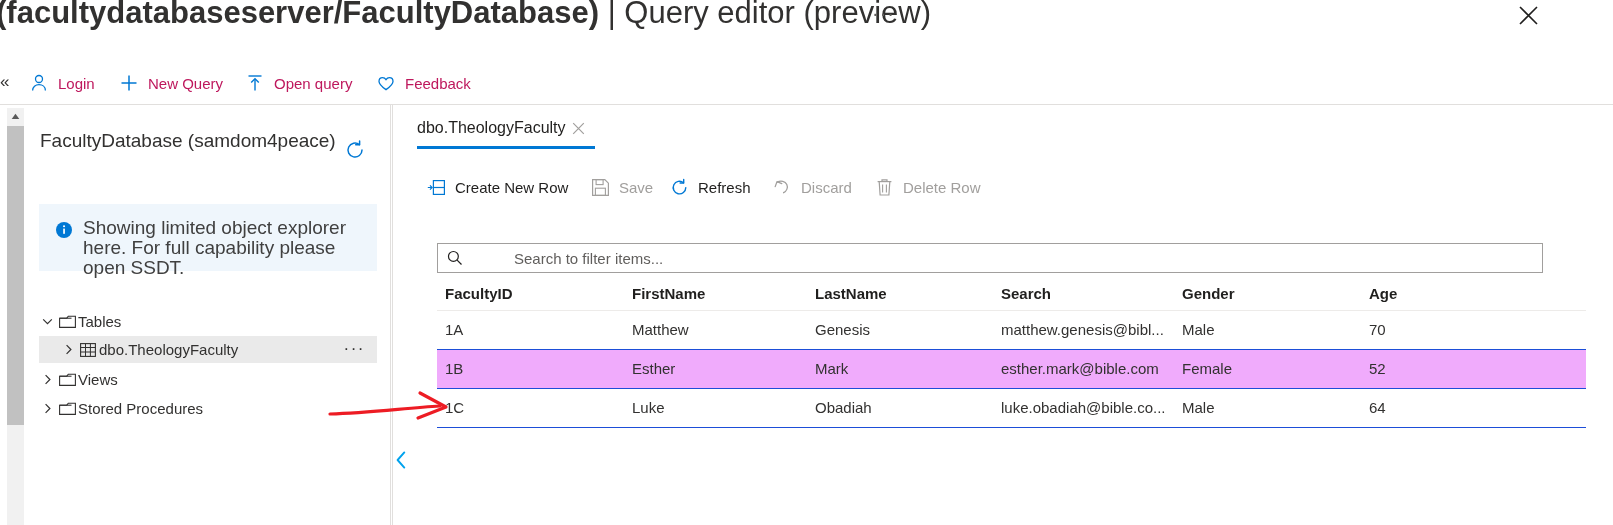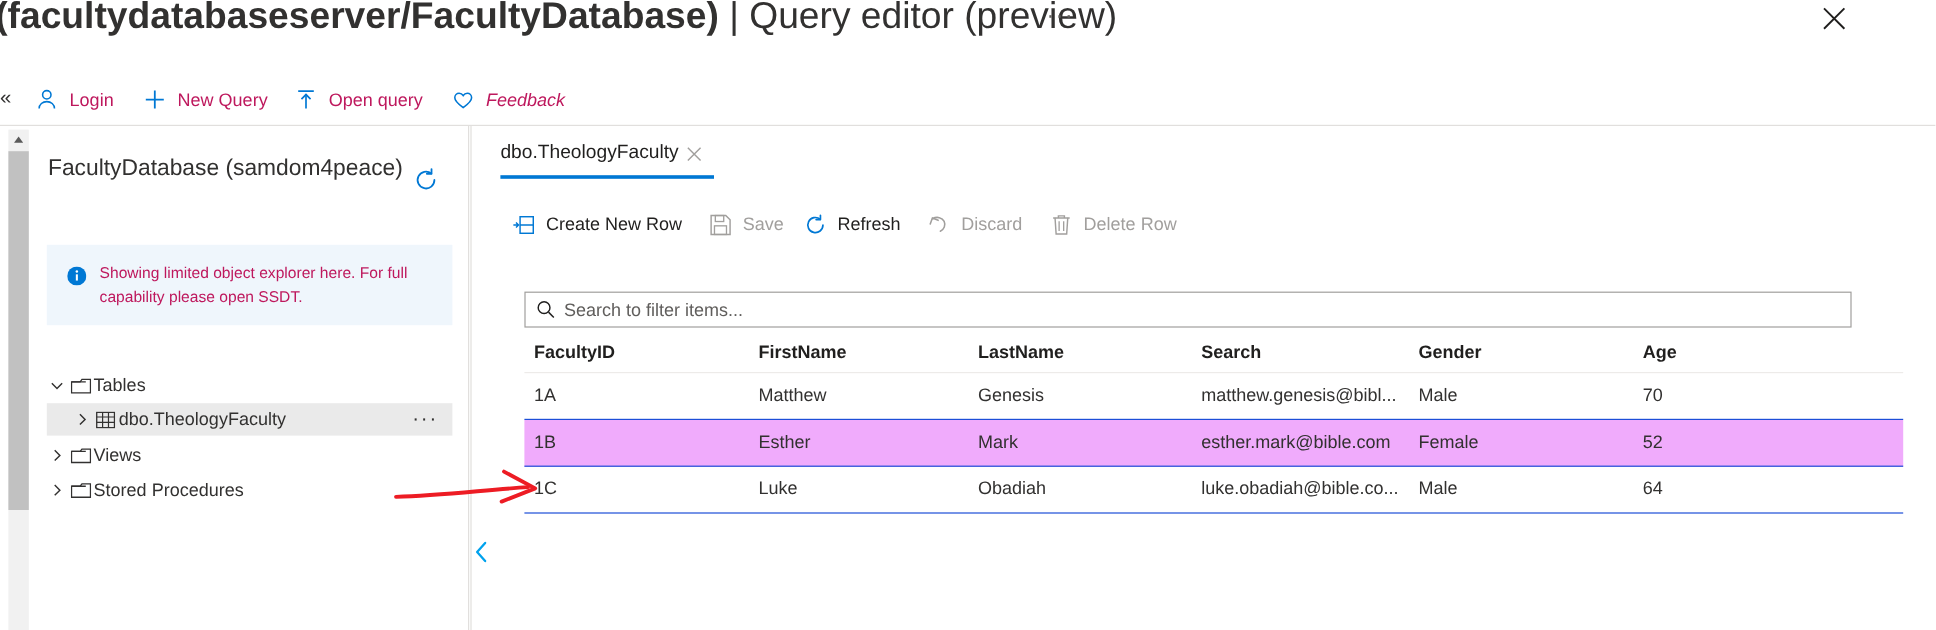--- a/index.html
+++ b/index.html
@@ -60,21 +60,21 @@
     font-size: 15px; color: #be185d;
     white-space: nowrap;
   }
   .cmd .cmd-ico {
     display: flex; align-items: center; justify-content: center;
     width: 20px; height: 20px;
   }
   #cmd-login { left: 29px; }
   #cmd-newquery { left: 119px; }
   #cmd-openquery { left: 245px; }
-  #cmd-feedback { left: 376px; font-style: italic; }
+  #cmd-feedback { left: 376px; }
 
   #header-rule {
     position: absolute; left: 0; top: 104px; width: 1613px; height: 1px;
     background: #e1dfdd;
   }
 
   
   #left-scrollbar {
     position: absolute; left: 7px; top: 108px; width: 17px; height: 417px;
     background: #f1f1f1;
@@ -108,21 +108,21 @@
     position: absolute; left: 13px; top: 99px; width: 338px; height: 67px;
     background: #eff6fc;
     display: flex; align-items: flex-start;
   }
   #info-icon {
     margin: 18px 0 0 17px; flex: 0 0 auto;
     width: 16px; height: 16px;
   }
   #info-text {
     margin: 14px 14px 0 11px;
-    font-size: 13px; line-height: 20px; color: #be185d;
+    font-size: 19px; line-height: 20px; color: #404040;
   }
 
   .tree-node {
     position: absolute; left: 13px; width: 338px; height: 27px;
     display: flex; align-items: center;
     cursor: pointer;
   }
   .tree-node .twisty {
     width: 17px; height: 27px; flex: 0 0 auto;
     display: flex; align-items: center; justify-content: center;
@@ -211,20 +211,21 @@
   #gcmd-delete  { left: 481px; }
 
   
   #search-box {
     position: absolute; left: 44px; top: 138px; width: 1106px; height: 30px;
     border: 1px solid #a19f9d;
     box-sizing: border-box;
     display: flex; align-items: center;
     background: #ffffff;
     cursor: text;
+    gap: 44px;
   }
   #search-icon { margin-left: 9px; width: 16px; height: 16px; flex: 0 0 auto; }
   #search-input {
     flex: 1 1 auto;
     border: 0; outline: 0; background: transparent;
     font-family: "Liberation Sans", sans-serif;
     font-size: 15px; color: #201f1e;
     padding: 0 6px 0 7px;
     height: 26px;
   }

